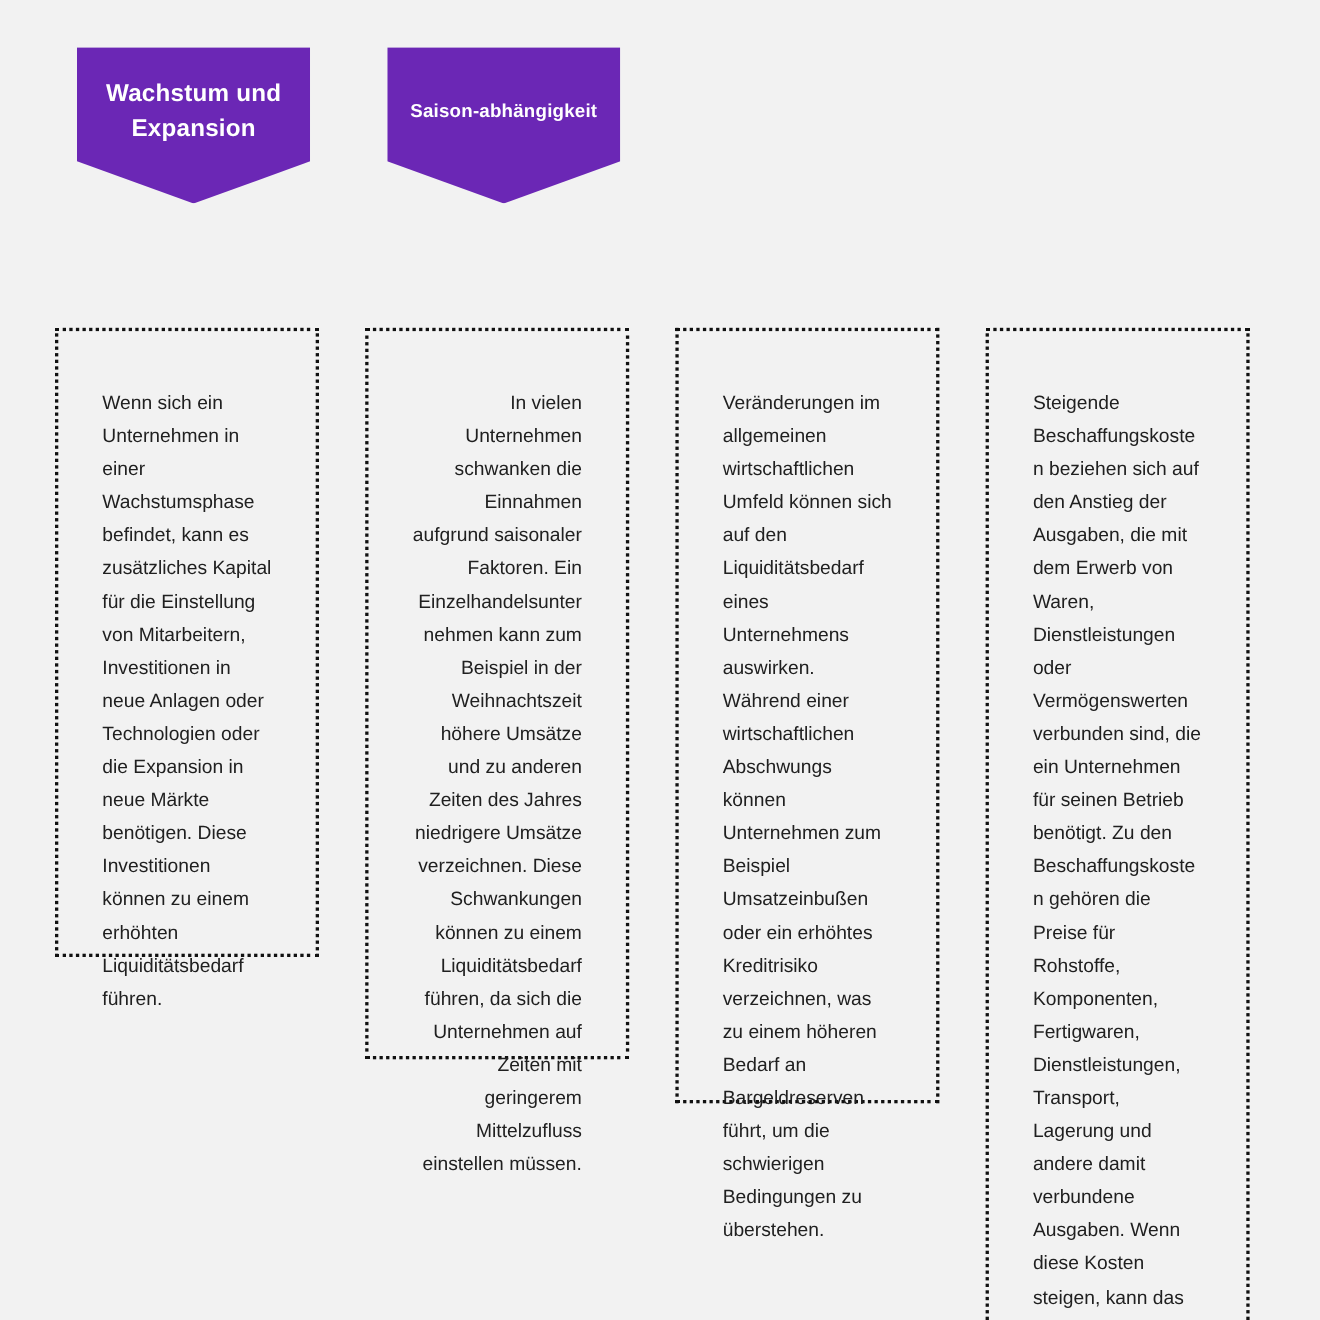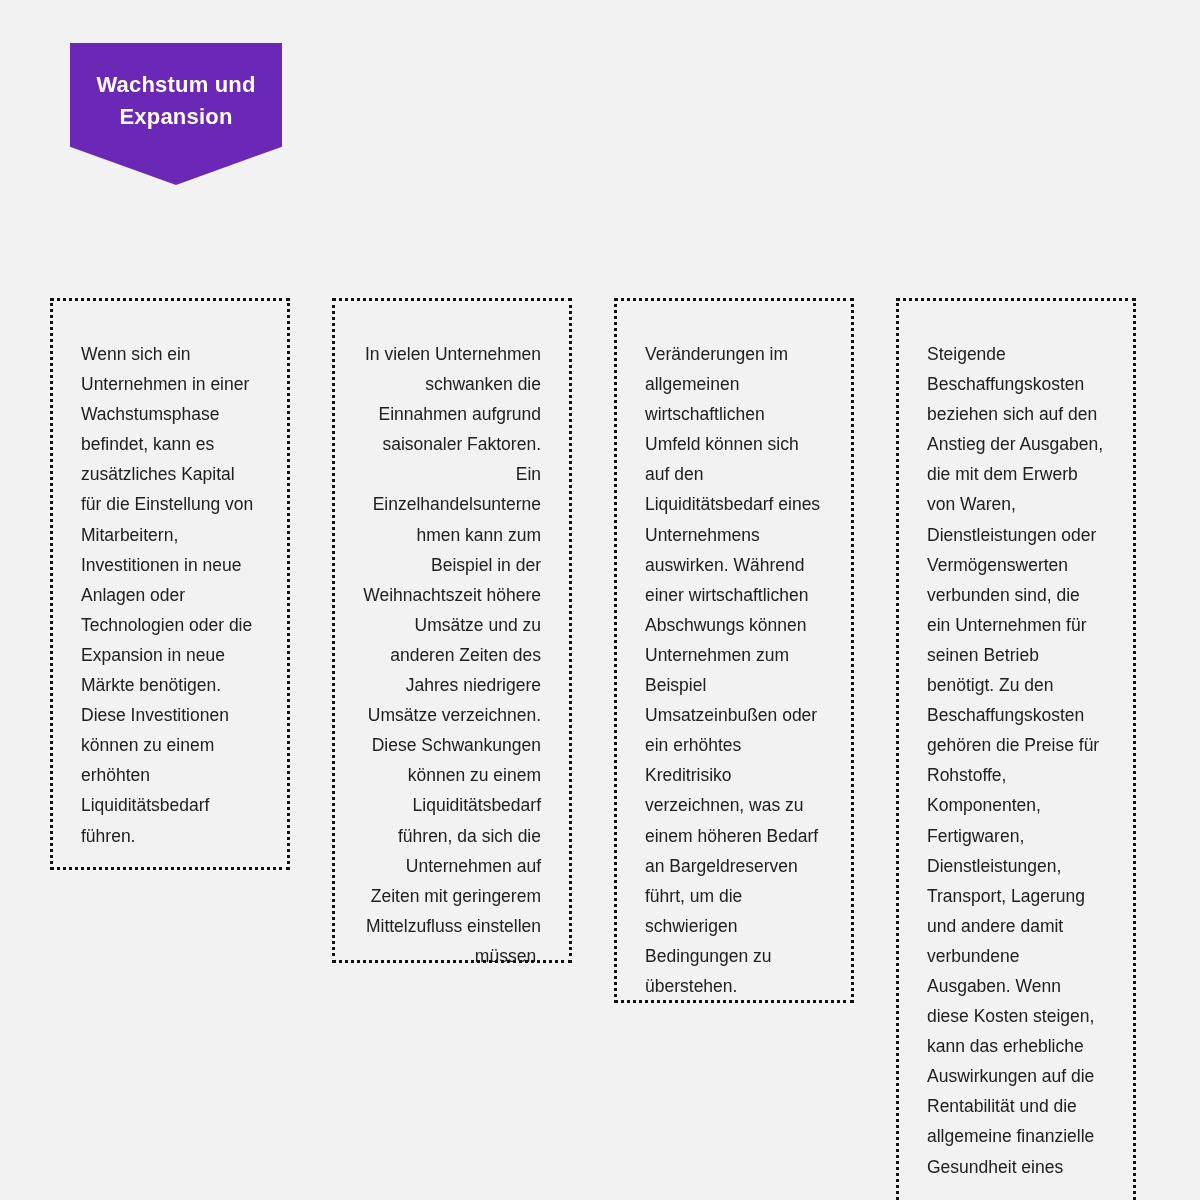--- a/index.html
+++ b/index.html
@@ -59,21 +59,21 @@
     position: absolute;
     top: 298px;
     left: 10px;
     width: 240px;
     box-sizing: border-box;
     border: 3px dotted #111111;
     background: transparent;
     padding: 34px 24px 30px 24px;
   }
   .textbox p {
-    margin: 4px;
+    margin: 16px;
     color: #202020;
     font-size: 17.5px;
     line-height: 1.72;
     word-break: break-word;
     hyphens: auto;
   }
   .textbox b {
     font-weight: normal;
   }
   .t0 { height: 572px; }
@@ -89,20 +89,23 @@
   <div class="column col-0">
     <div class="banner">
       <div class="banner-label">Wachstum und Expansion</div>
     </div>
     <div class="textbox t0">
       <p><span>Wenn sich ein Unternehmen in einer Wachstumsphase befindet, kann es zusätzliches Kapital für die </span><b>Einstellung von Mitarbeitern, Investitionen in neue Anlagen oder Technologien</b><span> oder die Expansion in neue Märkte benötigen. Diese Investitionen können zu einem erhöhten Liquiditätsbedarf führen.</span></p>
     </div>
   </div>
 
   <div class="column col-1">
+    <div class="banner">
+      <div class="banner-label small">Saison-abhängigkeit</div>
+    </div>
     <div class="textbox t1">
       <p><span>In vielen Unternehmen schwanken die Einnahmen aufgrund saisonaler Faktoren. Ein Einzelhandelsunternehmen kann zum Beispiel in der </span><b>Weihnachtszeit höhere Umsätze und zu anderen Zeiten des Jahres niedrigere Umsätze</b><span> verzeichnen. Diese Schwankungen können zu einem Liquiditätsbedarf führen, da sich die Unternehmen auf Zeiten mit geringerem Mittelzufluss einstellen müssen.</span></p>
     </div>
   </div>
 
   <div class="column col-2">
     <div class="textbox t2">
       <p><b>Veränderungen im allgemeinen wirtschaftlichen Umfeld können sich auf den Liquiditätsbedarf eines Unternehmens auswirken.</b><span> Während einer wirtschaftlichen Abschwungs können Unternehmen zum Beispiel Umsatzeinbußen oder ein erhöhtes Kreditrisiko verzeichnen, was zu einem höheren Bedarf an Bargeldreserven führt, um die schwierigen Bedingungen zu überstehen.</span></p>
     </div>
   </div>

